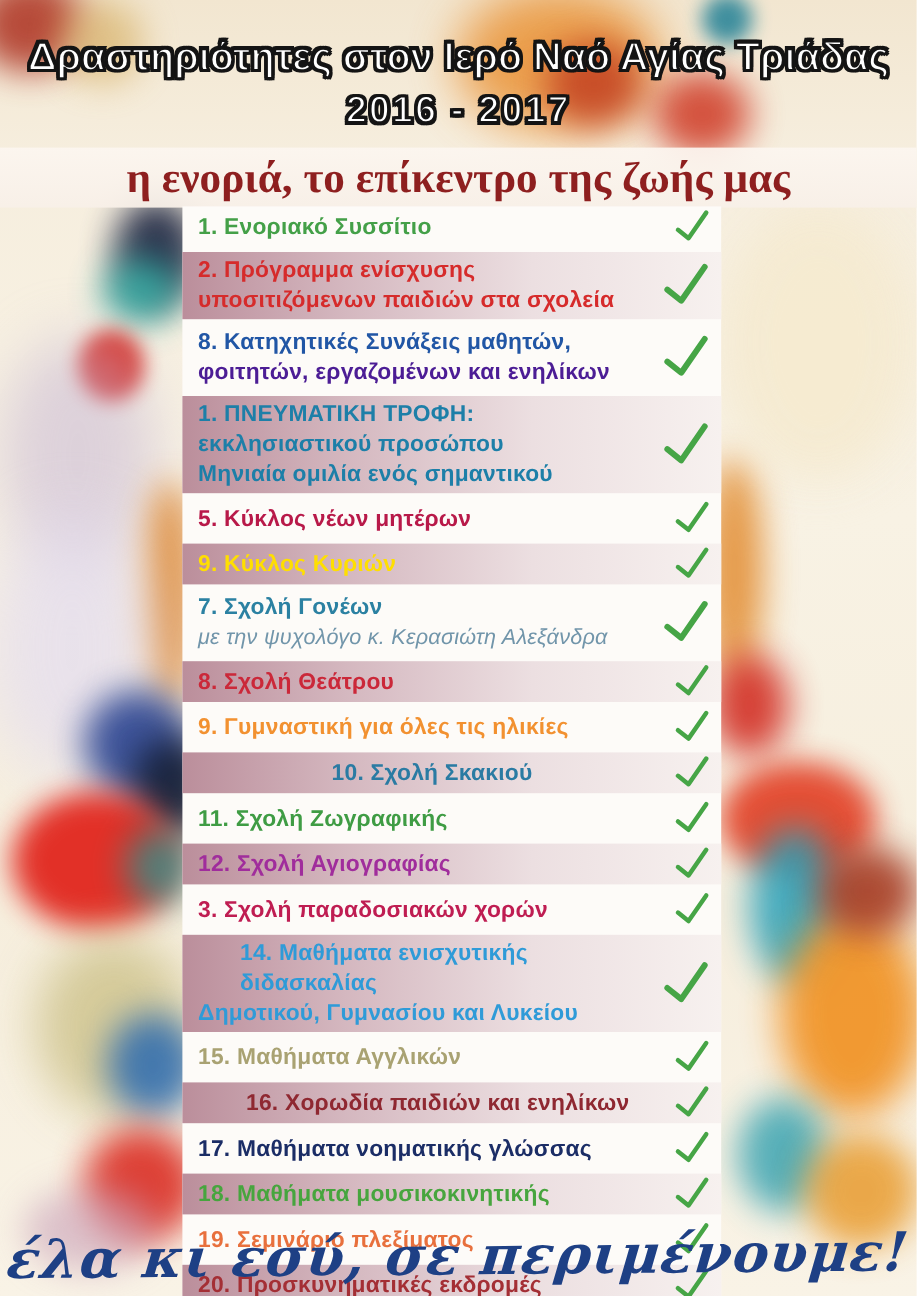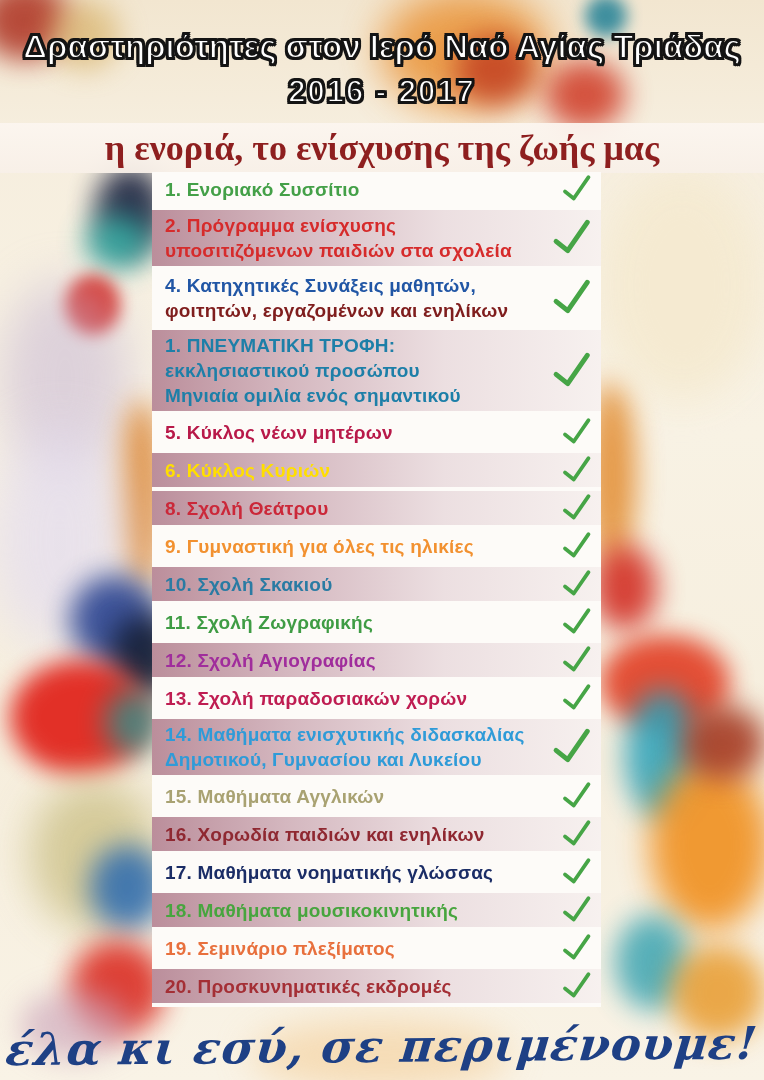--- a/index.html
+++ b/index.html
@@ -129,21 +129,21 @@
     <div class="blob b29"></div>
     <div class="blob b30"></div>
   </div>
 
   <div class="header">
     <div class="title-line1">Δραστηριότητες στον Ιερό Ναό Αγίας Τριάδας</div>
     <div class="title-line2">2016 - 2017</div>
   </div>
 
   <div class="subtitle-band">
-    <span class="subtitle">η ενοριά, το ενίσχυσης της ζωής μας</span>
+    <span class="subtitle">η ενοριά, το επίκεντρο της ζωής μας</span>
   </div>
 
   <div class="list">
       <div class="row row-white">
     <div class="lines">
           <div class="line" style="color: rgb(68, 160, 72);">1. Ενοριακό Συσσίτιο</div>
         </div>
     <div class="check">
       <svg viewBox="0 0 34 30">
         <path d="M4 17 L13 25 L30 3" fill="none" stroke="#46a546" stroke-width="4" stroke-linecap="round" stroke-linejoin="round"></path>
@@ -156,22 +156,22 @@
           <div class="line" style="color: rgb(214, 43, 43);">υποσιτιζόμενων παιδιών στα σχολεία</div>
         </div>
     <div class="check check-lg">
       <svg viewBox="0 0 34 30">
         <path d="M4 17 L13 25 L30 3" fill="none" stroke="#46a546" stroke-width="4" stroke-linecap="round" stroke-linejoin="round"></path>
       </svg>
     </div>
   </div>
       <div class="row row-white">
     <div class="lines">
-          <div class="line" style="color: rgb(33, 86, 165);">4. Κατηχητικές Συνάξεις μαθητών,</div>
-          <div class="line" style="color: #7f1d1d;">φοιτητών, εργαζομένων και ενηλίκων</div>
+          <div class="line" style="color: rgb(33, 86, 165);">8. Κατηχητικές Συνάξεις μαθητών,</div>
+          <div class="line" style="color: #4c1d95;">φοιτητών, εργαζομένων και ενηλίκων</div>
         </div>
     <div class="check check-lg">
       <svg viewBox="0 0 34 30">
         <path d="M4 17 L13 25 L30 3" fill="none" stroke="#46a546" stroke-width="4" stroke-linecap="round" stroke-linejoin="round"></path>
       </svg>
     </div>
   </div>
       <div class="row row-pink">
     <div class="lines">
           <div class="line" style="color: rgb(29, 127, 168);">1. ΠΝΕΥΜΑΤΙΚΗ ΤΡΟΦΗ:</div>
@@ -189,23 +189,34 @@
           <div class="line" style="color: rgb(184, 25, 73);">5. Κύκλος νέων μητέρων</div>
         </div>
     <div class="check">
       <svg viewBox="0 0 34 30">
         <path d="M4 17 L13 25 L30 3" fill="none" stroke="#46a546" stroke-width="4" stroke-linecap="round" stroke-linejoin="round"></path>
       </svg>
     </div>
   </div>
       <div class="row row-pink">
     <div class="lines">
-          <div class="line" style="color: rgb(255, 223, 0);">6. Κύκλος Κυριών</div>
-        </div>
-    <div class="check">
+          <div class="line" style="color: rgb(255, 223, 0);">9. Κύκλος Κυριών</div>
+        </div>
+    <div class="check">
+      <svg viewBox="0 0 34 30">
+        <path d="M4 17 L13 25 L30 3" fill="none" stroke="#46a546" stroke-width="4" stroke-linecap="round" stroke-linejoin="round"></path>
+      </svg>
+    </div>
+  </div>
+      <div class="row row-white">
+    <div class="lines">
+          <div class="line" style="color: rgb(43, 129, 162);">7. Σχολή Γονέων</div>
+          <div class="line italic" style="color: rgb(113, 149, 170);">με την ψυχολόγο κ. Κερασιώτη Αλεξάνδρα</div>
+        </div>
+    <div class="check check-lg">
       <svg viewBox="0 0 34 30">
         <path d="M4 17 L13 25 L30 3" fill="none" stroke="#46a546" stroke-width="4" stroke-linecap="round" stroke-linejoin="round"></path>
       </svg>
     </div>
   </div>
       <div class="row row-pink">
     <div class="lines">
           <div class="line" style="color: rgb(203, 40, 57);">8. Σχολή Θεάτρου</div>
         </div>
     <div class="check">
@@ -219,21 +230,21 @@
           <div class="line" style="color: rgb(242, 145, 48);">9. Γυμναστική για όλες τις ηλικίες</div>
         </div>
     <div class="check">
       <svg viewBox="0 0 34 30">
         <path d="M4 17 L13 25 L30 3" fill="none" stroke="#46a546" stroke-width="4" stroke-linecap="round" stroke-linejoin="round"></path>
       </svg>
     </div>
   </div>
       <div class="row row-pink">
     <div class="lines">
-          <div class="line" style="color: rgb(42, 123, 163);">10. Σχολή Σκακιού</div>
+          <div class="line" style="color: rgb(42, 123, 163); text-align: center;">10. Σχολή Σκακιού</div>
         </div>
     <div class="check">
       <svg viewBox="0 0 34 30">
         <path d="M4 17 L13 25 L30 3" fill="none" stroke="#46a546" stroke-width="4" stroke-linecap="round" stroke-linejoin="round"></path>
       </svg>
     </div>
   </div>
       <div class="row row-white">
     <div class="lines">
           <div class="line" style="color: rgb(63, 156, 68);">11. Σχολή Ζωγραφικής</div>
@@ -249,52 +260,52 @@
           <div class="line" style="color: rgb(160, 45, 156);">12. Σχολή Αγιογραφίας</div>
         </div>
     <div class="check">
       <svg viewBox="0 0 34 30">
         <path d="M4 17 L13 25 L30 3" fill="none" stroke="#46a546" stroke-width="4" stroke-linecap="round" stroke-linejoin="round"></path>
       </svg>
     </div>
   </div>
       <div class="row row-white">
     <div class="lines">
-          <div class="line" style="color: rgb(191, 29, 82);">13. Σχολή παραδοσιακών χορών</div>
-        </div>
-    <div class="check">
-      <svg viewBox="0 0 34 30">
-        <path d="M4 17 L13 25 L30 3" fill="none" stroke="#46a546" stroke-width="4" stroke-linecap="round" stroke-linejoin="round"></path>
-      </svg>
-    </div>
-  </div>
-      <div class="row row-pink">
-    <div class="lines">
-          <div class="line" style="color: rgb(47, 155, 216);">14. Μαθήματα ενισχυτικής διδασκαλίας</div>
+          <div class="line" style="color: rgb(191, 29, 82);">3. Σχολή παραδοσιακών χορών</div>
+        </div>
+    <div class="check">
+      <svg viewBox="0 0 34 30">
+        <path d="M4 17 L13 25 L30 3" fill="none" stroke="#46a546" stroke-width="4" stroke-linecap="round" stroke-linejoin="round"></path>
+      </svg>
+    </div>
+  </div>
+      <div class="row row-pink">
+    <div class="lines">
+          <div class="line" style="color: rgb(47, 155, 216); margin-left: 35px;">14. Μαθήματα ενισχυτικής διδασκαλίας</div>
           <div class="line" style="color: rgb(47, 155, 216);">Δημοτικού, Γυμνασίου και Λυκείου</div>
         </div>
     <div class="check check-lg">
       <svg viewBox="0 0 34 30">
         <path d="M4 17 L13 25 L30 3" fill="none" stroke="#46a546" stroke-width="4" stroke-linecap="round" stroke-linejoin="round"></path>
       </svg>
     </div>
   </div>
       <div class="row row-white">
     <div class="lines">
           <div class="line" style="color: rgb(169, 162, 114);">15. Μαθήματα Αγγλικών</div>
         </div>
     <div class="check">
       <svg viewBox="0 0 34 30">
         <path d="M4 17 L13 25 L30 3" fill="none" stroke="#46a546" stroke-width="4" stroke-linecap="round" stroke-linejoin="round"></path>
       </svg>
     </div>
   </div>
       <div class="row row-pink">
     <div class="lines">
-          <div class="line" style="color: rgb(143, 40, 49);">16. Χορωδία παιδιών και ενηλίκων</div>
+          <div class="line" style="color: rgb(143, 40, 49); margin-left: 40px;">16. Χορωδία παιδιών και ενηλίκων</div>
         </div>
     <div class="check">
       <svg viewBox="0 0 34 30">
         <path d="M4 17 L13 25 L30 3" fill="none" stroke="#46a546" stroke-width="4" stroke-linecap="round" stroke-linejoin="round"></path>
       </svg>
     </div>
   </div>
       <div class="row row-white">
     <div class="lines">
           <div class="line" style="color: rgb(27, 45, 102);">17. Μαθήματα νοηματικής γλώσσας</div>

